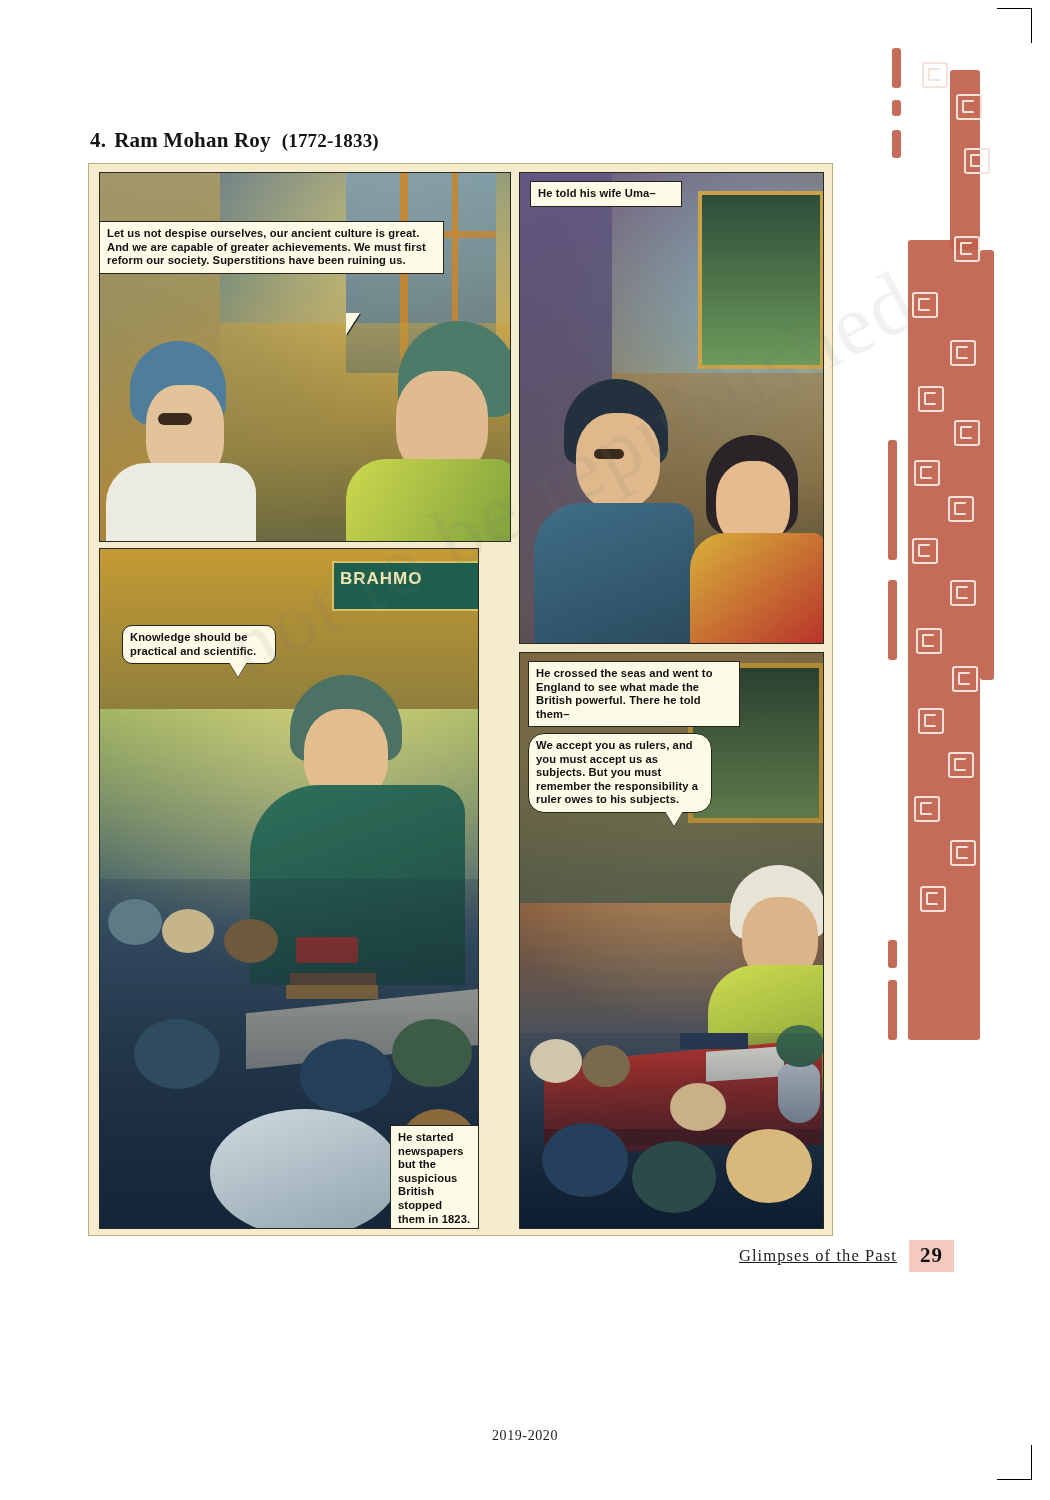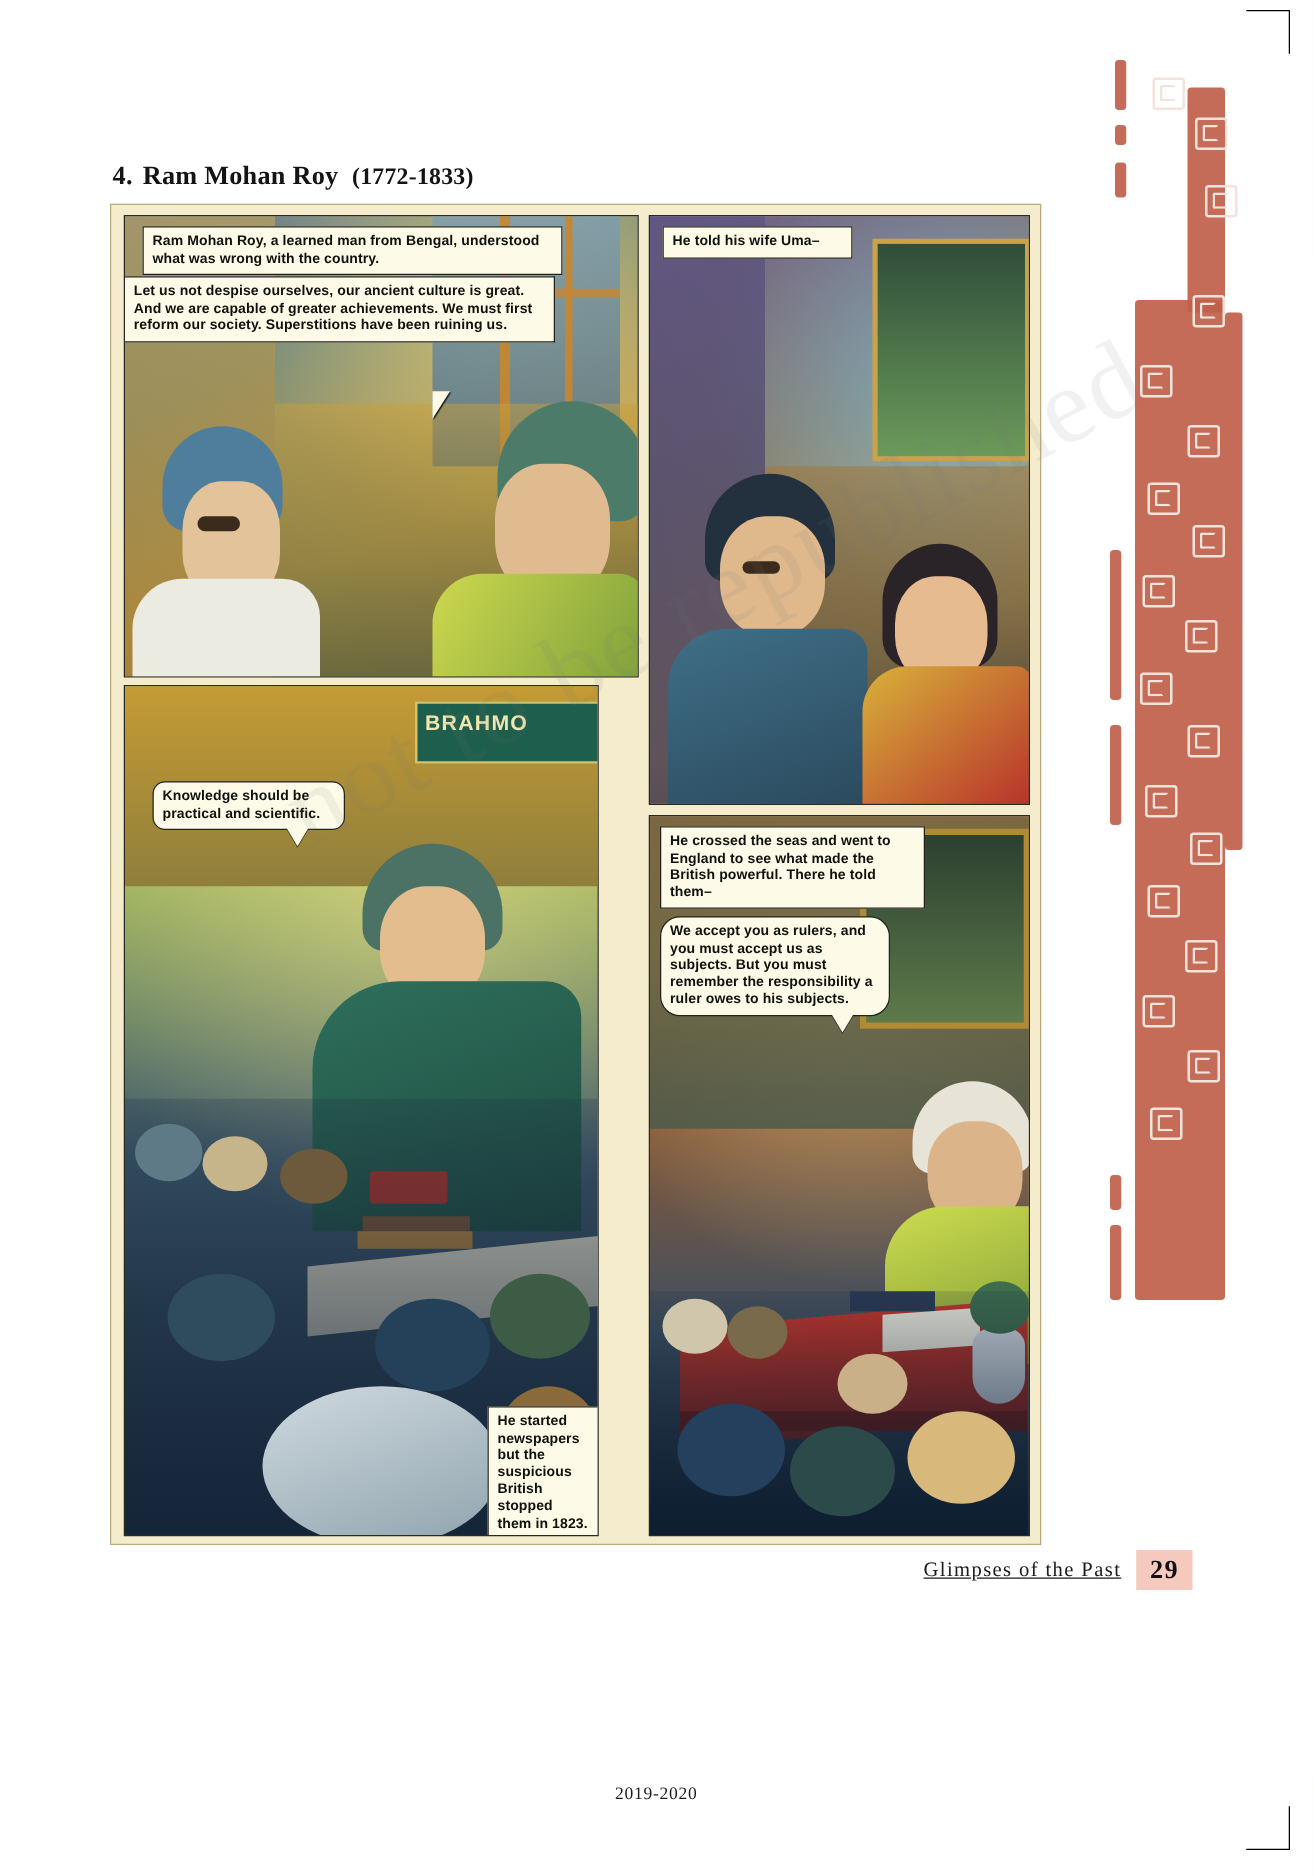--- a/index.html
+++ b/index.html
@@ -236,21 +236,20 @@
 
     <div class="blob" style="left:30px; top:168px; width:96px; height:84px; background:#4f7d9c; border-radius:48px 48px 20px 20px;"></div>
     <div class="blob" style="left:46px; top:212px; width:78px; height:96px; background:#e3c39a; border-radius:40%;"></div>
     <div class="sash" style="left:6px; top:290px; width:150px; height:80px; background:#ecebe1; border-radius:40px 30px 0 0;"></div>
     <div class="blob" style="left:58px; top:240px; width:34px; height:12px; background:#3a2b1c; border-radius:6px;"></div>
 
     <div class="blob" style="left:298px; top:148px; width:120px; height:96px; background:#4c7b6a; border-radius:60px 60px 22px 22px;"></div>
     <div class="blob" style="left:296px; top:198px; width:92px; height:106px; background:#e0bb8f; border-radius:42%;"></div>
     <div class="sash" style="left:246px; top:286px; width:170px; height:84px; background:linear-gradient(120deg,#cdd84e,#7fa13c); border-radius:40px 20px 0 0;"></div>
 
-    <div class="cap" style="left:14px; top:8px; width:336px;">Ram Mohan Roy, a learned man from Bengal, understood what was wrong with the country.</div>
 
     <div class="cap" style="left:0px; top:48px; width:344px; border-left:none;">Let us not despise ourselves, our ancient culture is great. And we are capable of greater achievements. We must first reform our society. Superstitions have been ruining us.</div>
 
     <div class="sash" style="left:246px; top:140px; width:0; height:0; border-left:14px solid #fdfbe8; border-bottom:22px solid transparent; filter:drop-shadow(1px 1px 0 #23231c);"></div>
   </div>
 
   <div class="panel bg-room2" style="left:430px; top:8px; width:305px; height:472px;">
     <div class="sash" style="left:178px; top:18px; width:118px; height:170px; background:linear-gradient(180deg,#2e4d3a,#6c9a5a); border:4px solid #caa24a;"></div>
     <div class="sash" style="left:0; top:0; width:92px; height:472px; background:linear-gradient(180deg,#5d5480,#3a3558); opacity:.75;"></div>
     <div class="sash" style="left:92px; top:200px; width:213px; height:272px; background:linear-gradient(180deg,rgba(160,120,60,.55),rgba(30,40,60,.75));"></div>

